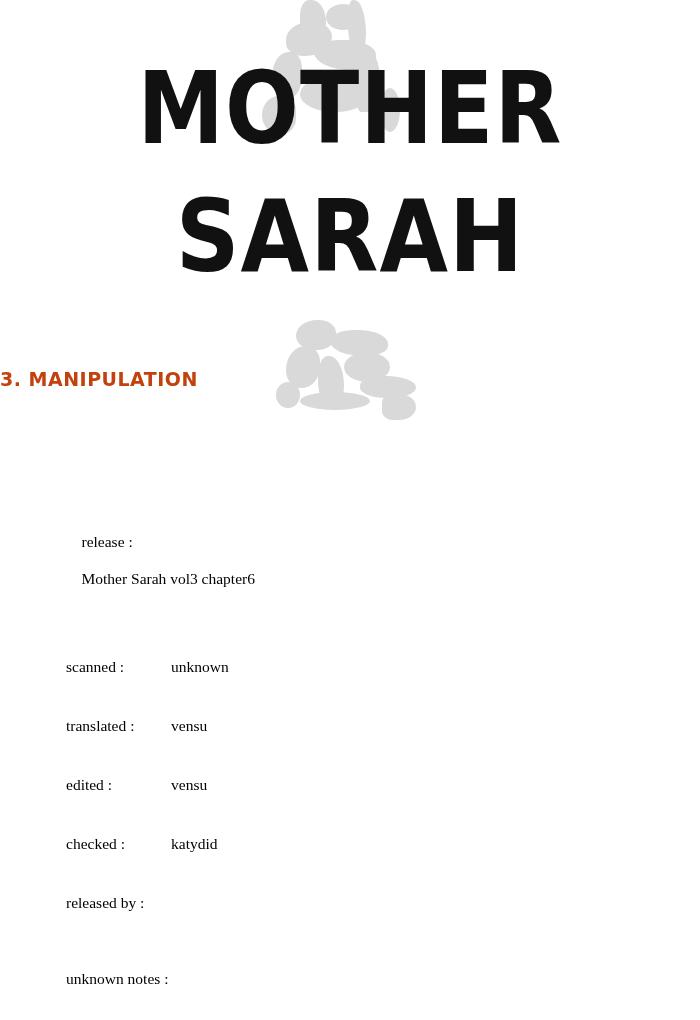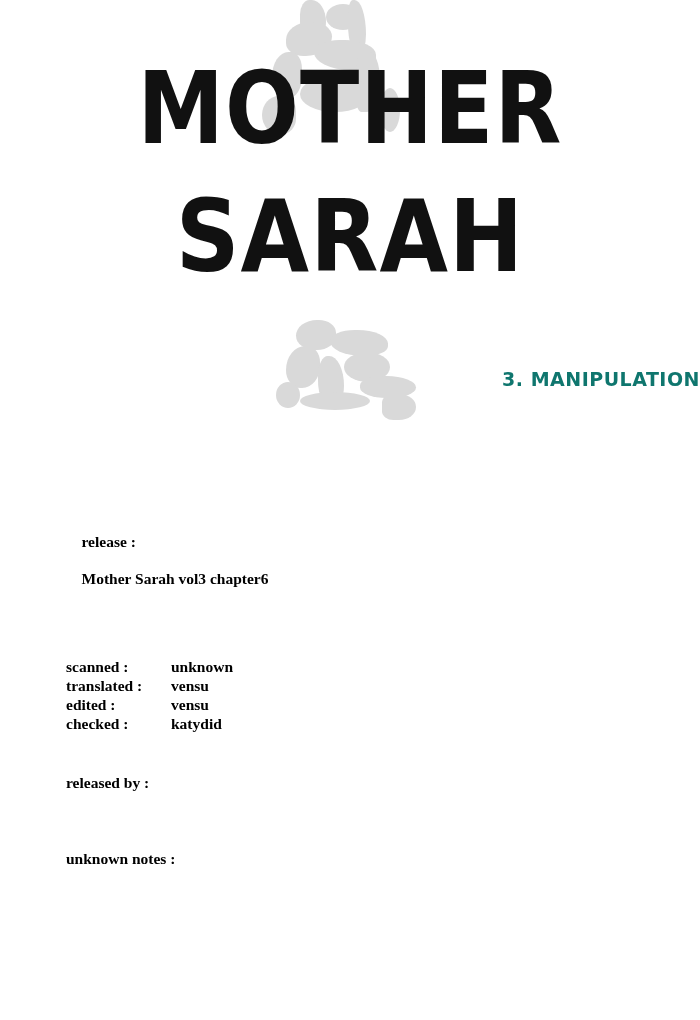--- a/index.html
+++ b/index.html
@@ -56,51 +56,51 @@
     top: 190px;
     font-size: 82px;
     transform: scaleX(1.08) scaleY(1.22);
     transform-origin: center top;
   }
   .subtitle {
     position: absolute;
     top: 368px;
     left: 0;
     width: 700px;
-    text-align: right;
+    text-align: left;
     font-family: "DejaVu Sans", sans-serif;
     font-weight: bold;
     font-size: 19px;
     letter-spacing: 0.5px;
-    color: #0f766e;
+    color: #c2410c;
   }
 
   
   .credits {
     position: absolute;
     left: 66px;
     top: 515px;
     width: 580px;
     font-size: 15.5px;
     line-height: 1.18;
-    font-weight: bold;
   }
   .release-line {
     margin-bottom: 52px;
     white-space: pre;
   }
   .release-label { }
   .release-value { }
 
   .staff {
     margin-bottom: 40px;
   }
   .staff-row {
     display: flex;
     line-height: 1.22;
+    margin-top: 40px;
   }
   .staff-label {
     width: 105px;
     flex: 0 0 105px;
   }
   .staff-value { }
 
   .released-by {
     margin-bottom: 4px;
   }

